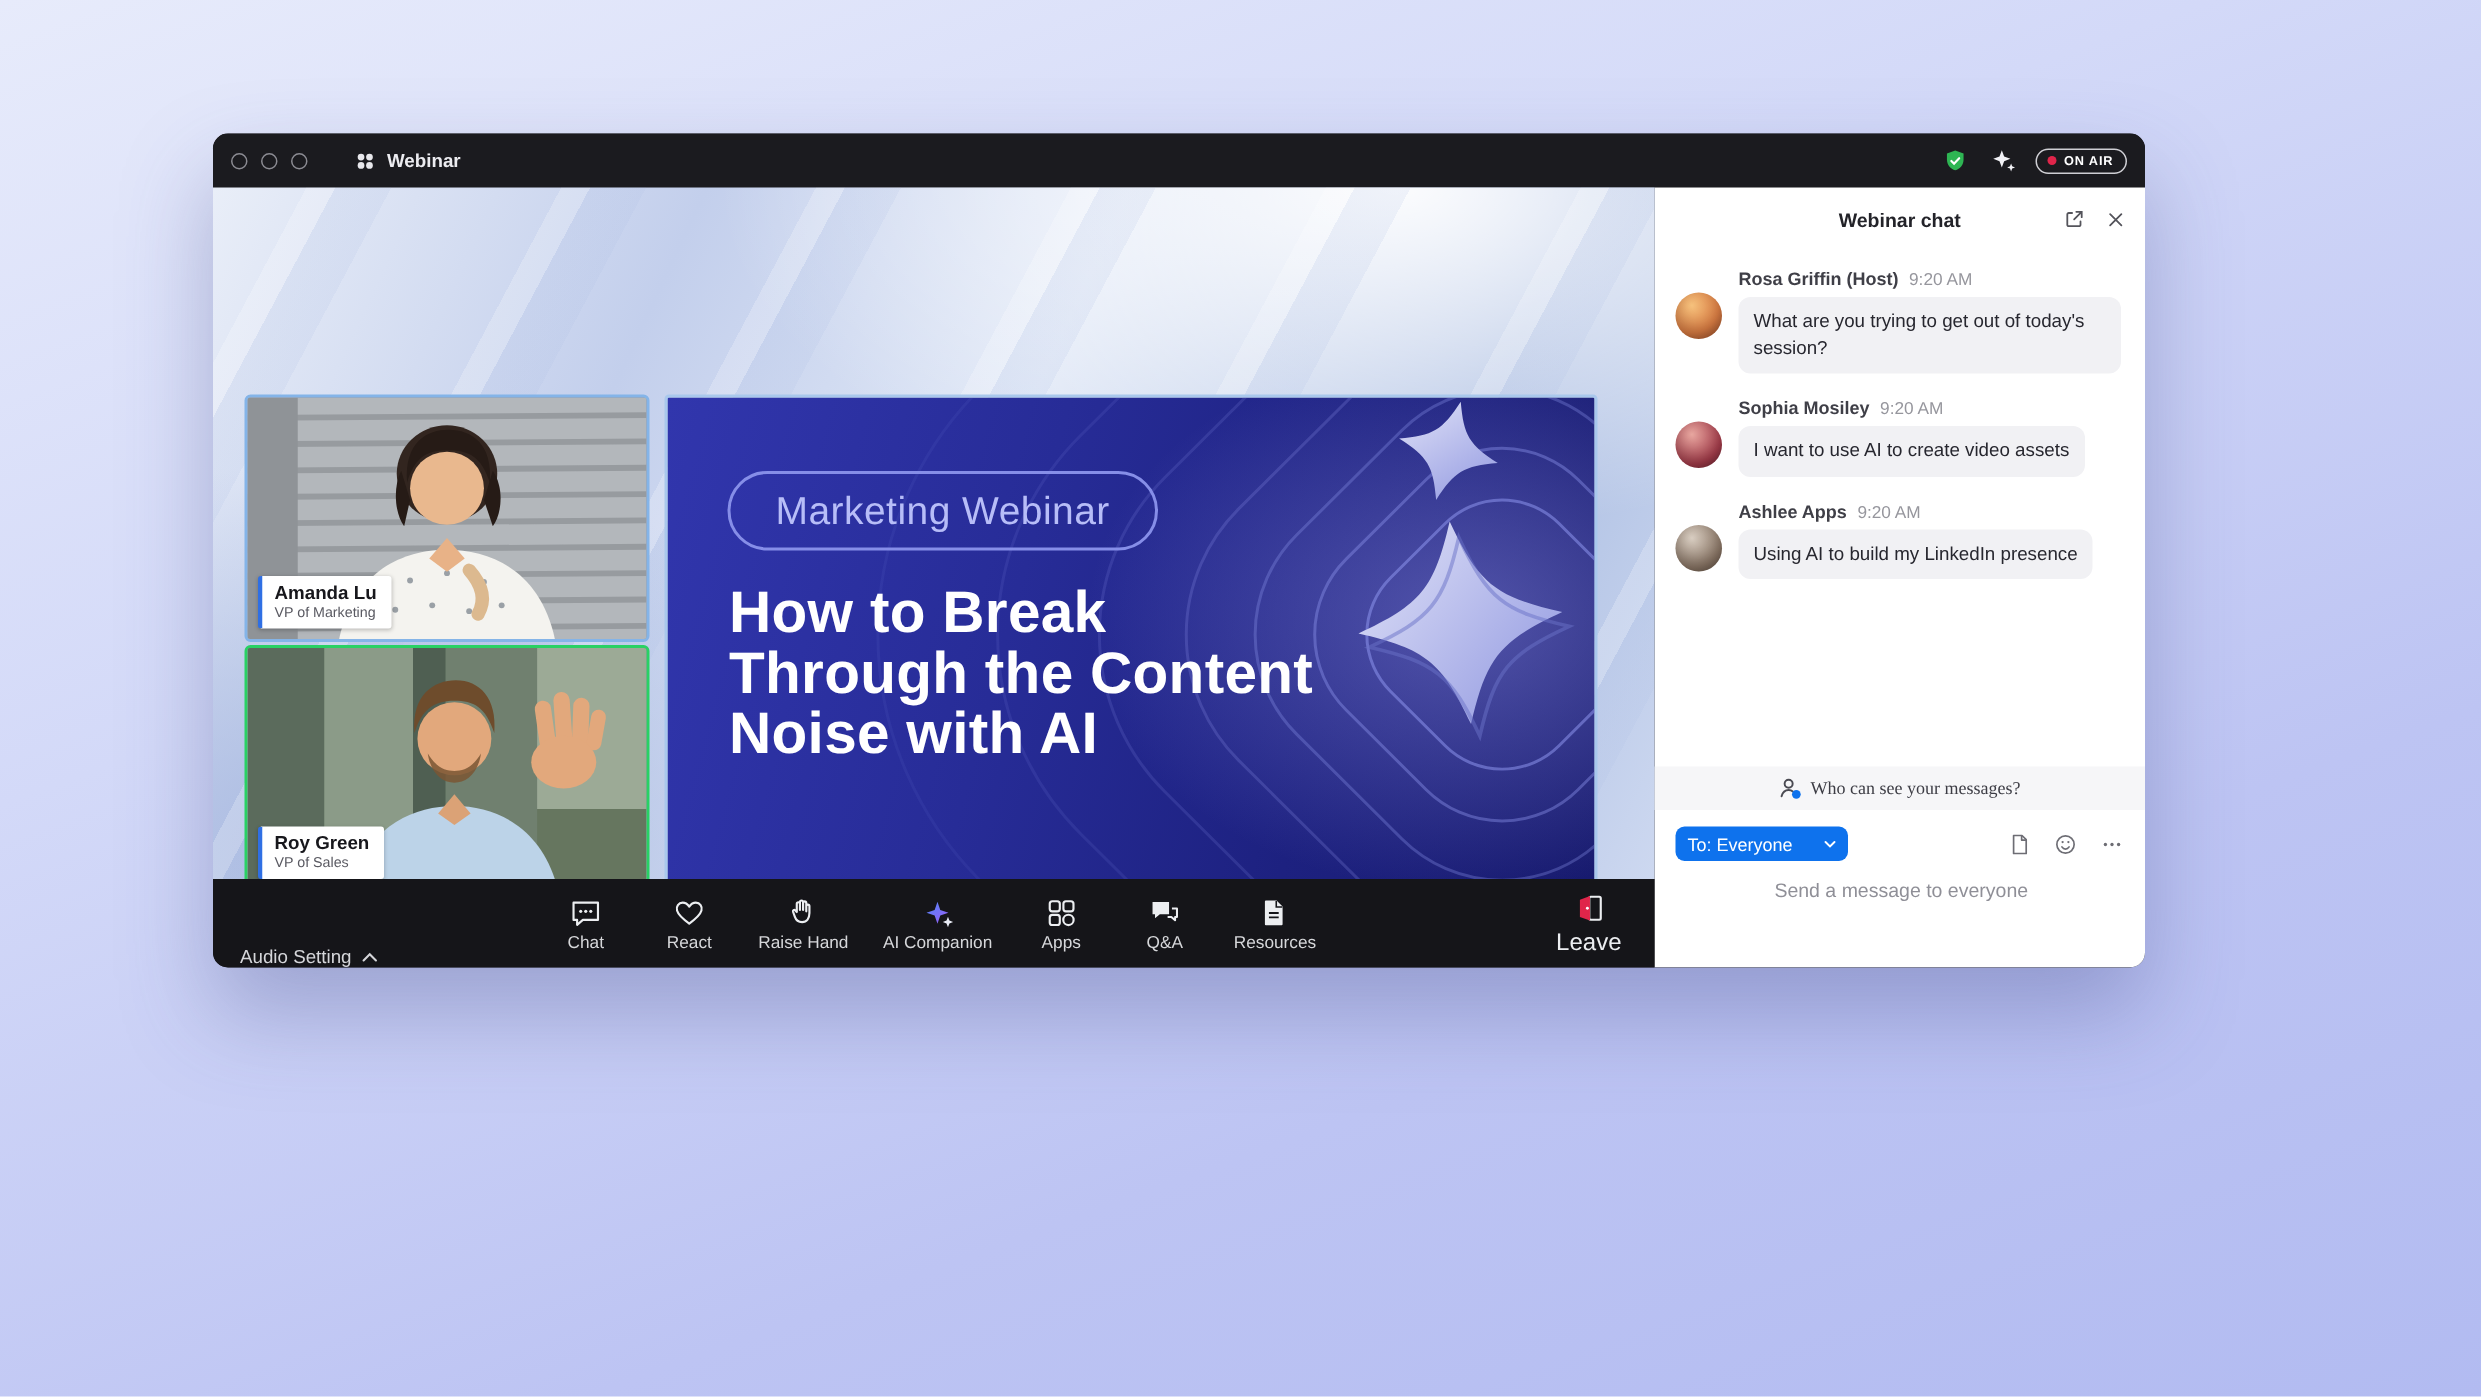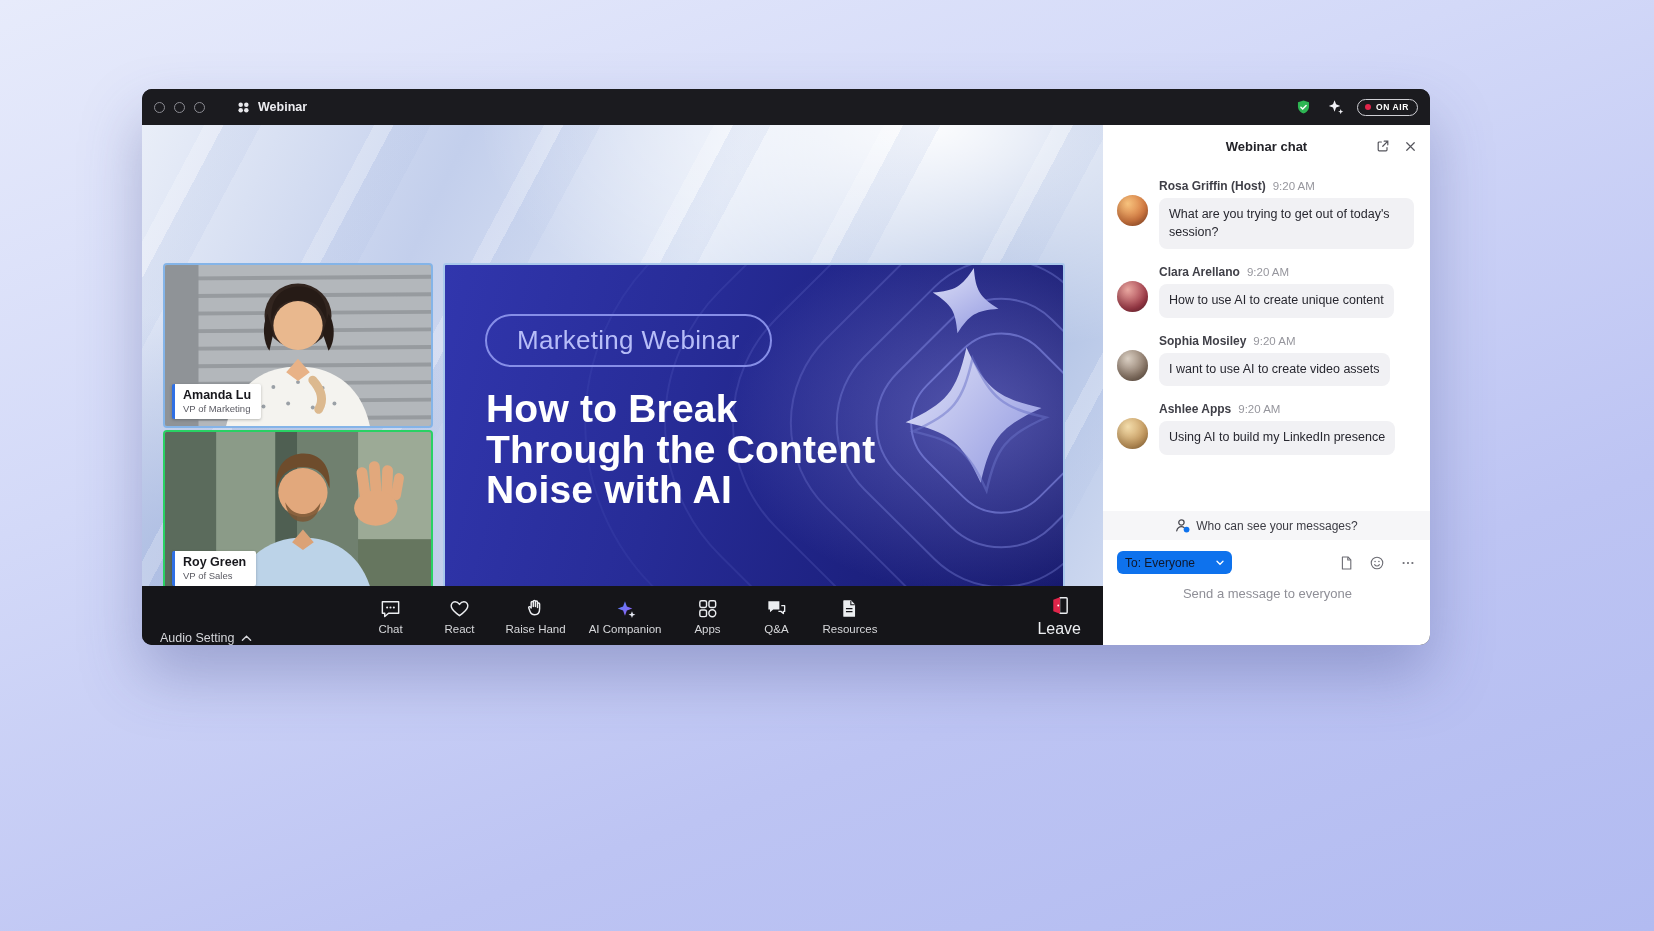--- a/index.html
+++ b/index.html
@@ -76,24 +76,24 @@
   .message:nth-child(1) .avatar { background:radial-gradient(circle at 35% 28%, #f6c27d, #d77b42 60%, #8c4526); }
   .message:nth-child(2) .avatar { background:radial-gradient(circle at 35% 28%, #e8a7a0, #a33c4a 65%, #5e1f2c); }
   .message:nth-child(3) .avatar { background:radial-gradient(circle at 35% 28%, #d9cec2, #8a7666 65%, #55463b); }
   .message:nth-child(4) .avatar { background:radial-gradient(circle at 35% 28%, #f2dcab, #c79a5e 65%, #8a6436); }
   .msg-head { font-size:12px; color:#45454d; margin-bottom:5px; }
   .msg-head .author { font-weight:bold; color:#3f3f47;text-align:right; }
   .msg-head .time { color:#96969d; margin-left:7px; font-weight:normal; font-size:11.5px; }
   .bubble { display:inline-block; background:#f1f1f4; border-radius:8px; padding:8px 10px;
     font-size:12.5px; color:#27272f; line-height:1.4; max-width:260px; }
   .privacy-bar { flex:none; background:#f6f6f8; padding:7px 0; display:flex; align-items:center;
-    justify-content:center; gap:6px; font-size:12px; color:#3c3c44; }
+    justify-content:center; gap:6px; font-size:12px; color:#3c3c44;font-family:Liberation Serif, serif; }
   .compose { flex:none; padding:11px 14px 0 14px; }
   .compose-row { display:flex; align-items:center; }
-  .to-pill { background:#0e72ed; color:#0f172a; font-size:12px; border-radius:6px; padding:4.5px 8px;
+  .to-pill { background:#0e72ed; color:#ffffff; font-size:12px; border-radius:6px; padding:4.5px 8px;
     display:flex; align-items:center; gap:21px; cursor:pointer; }
   .compose-icons { margin-left:auto; display:flex; align-items:center; gap:15px; color:#6d6d74; }
   .compose-input { display:block; width:100%; border:none; outline:none; background:transparent;
     font-family:inherit; font-size:13px; color:#2a2a32; padding:12px 0 0 2px;text-align:center; }
   .compose-input::placeholder { color:#8f8f97; }
   .chat-filler { flex:none; height:44px; }
   svg { display:block; }
 </style>
 </head>
 <body>
@@ -360,25 +360,20 @@
       </div>
 
       <div class="messages">
         <div class="message">
           <span class="avatar"></span>
           <div class="msg-head"><span class="author">Rosa Griffin (Host)</span><span class="time">9:20 AM</span></div>
           <div class="bubble">What are you trying to get out of today's session?</div>
         </div>
         <div class="message">
           <span class="avatar"></span>
-          <div class="msg-head"><span class="author">Clara Arellano</span><span class="time">9:20 AM</span></div>
-          <div class="bubble">How to use AI to create unique content</div>
-        </div>
-        <div class="message">
-          <span class="avatar"></span>
           <div class="msg-head"><span class="author">Sophia Mosiley</span><span class="time">9:20 AM</span></div>
           <div class="bubble">I want to use AI to create video assets</div>
         </div>
         <div class="message">
           <span class="avatar"></span>
           <div class="msg-head"><span class="author">Ashlee Apps</span><span class="time">9:20 AM</span></div>
           <div class="bubble">Using AI to build my LinkedIn presence</div>
         </div>
       </div>
 

